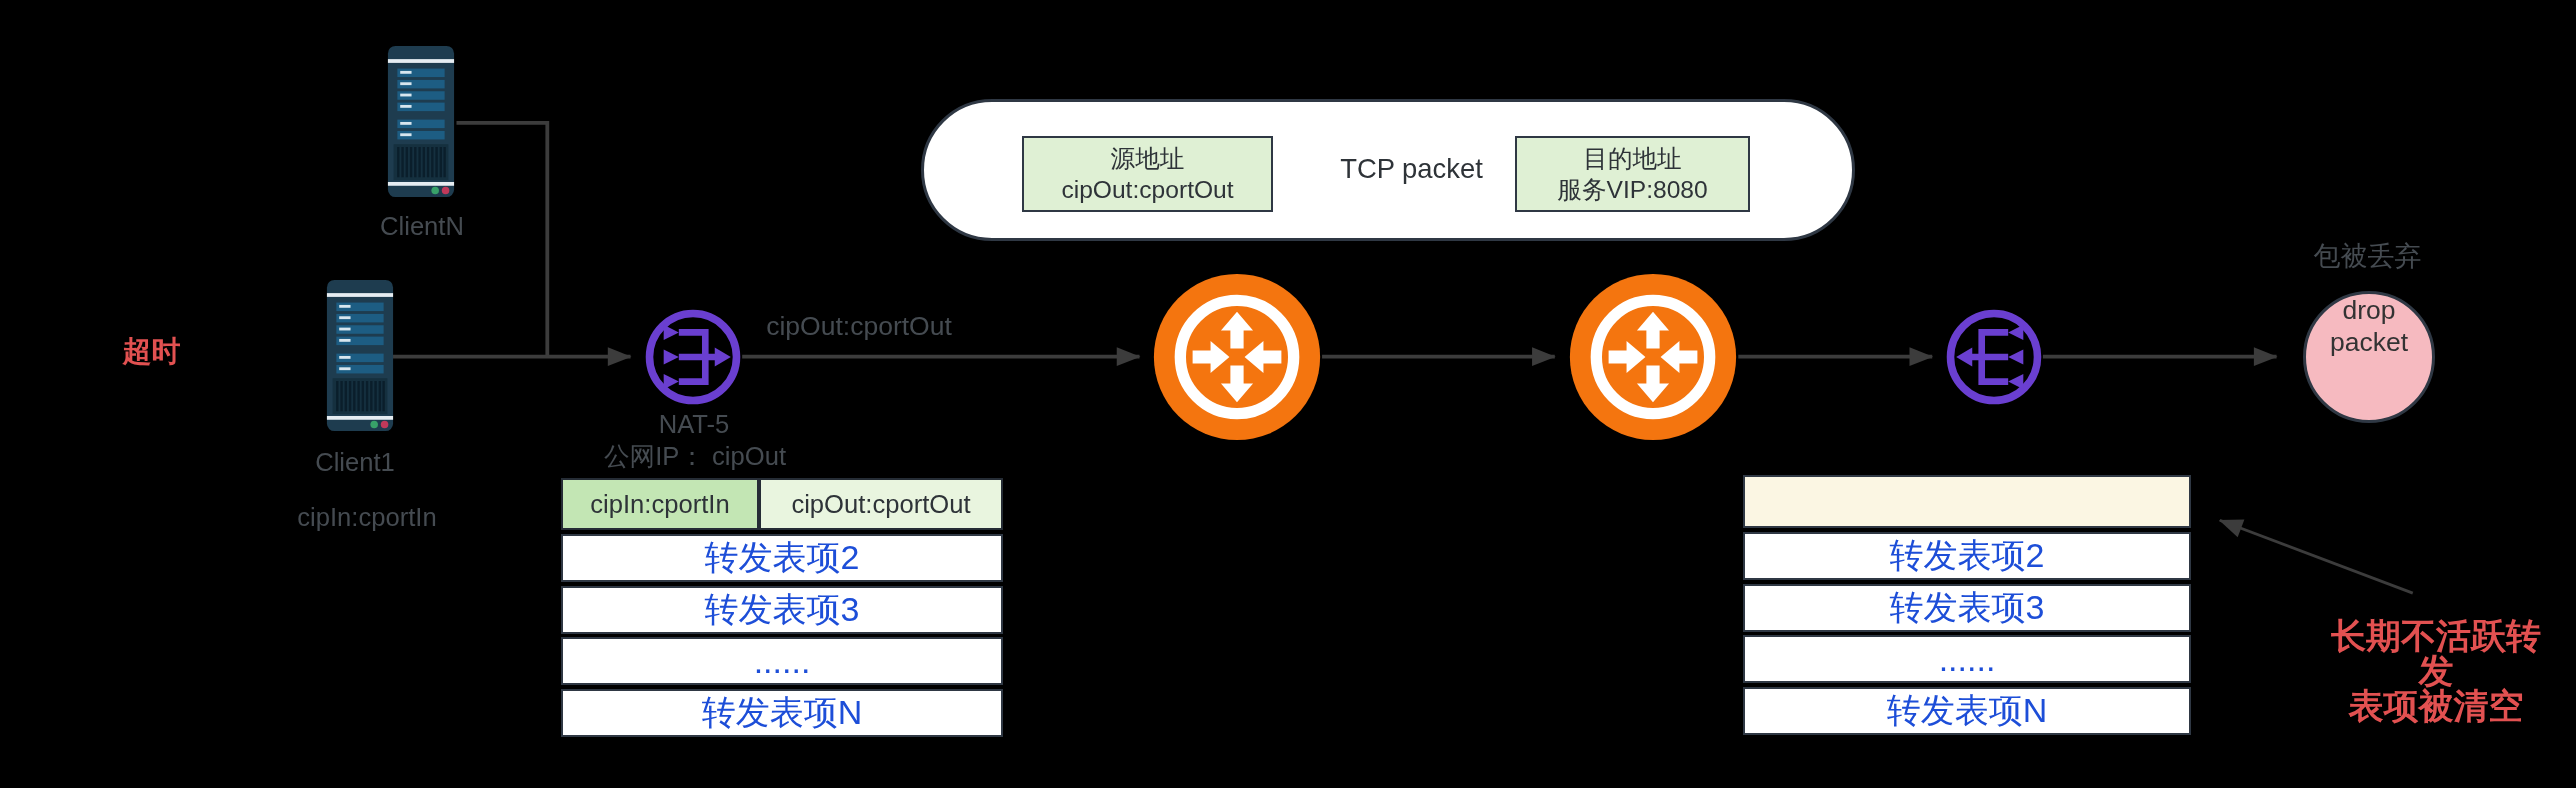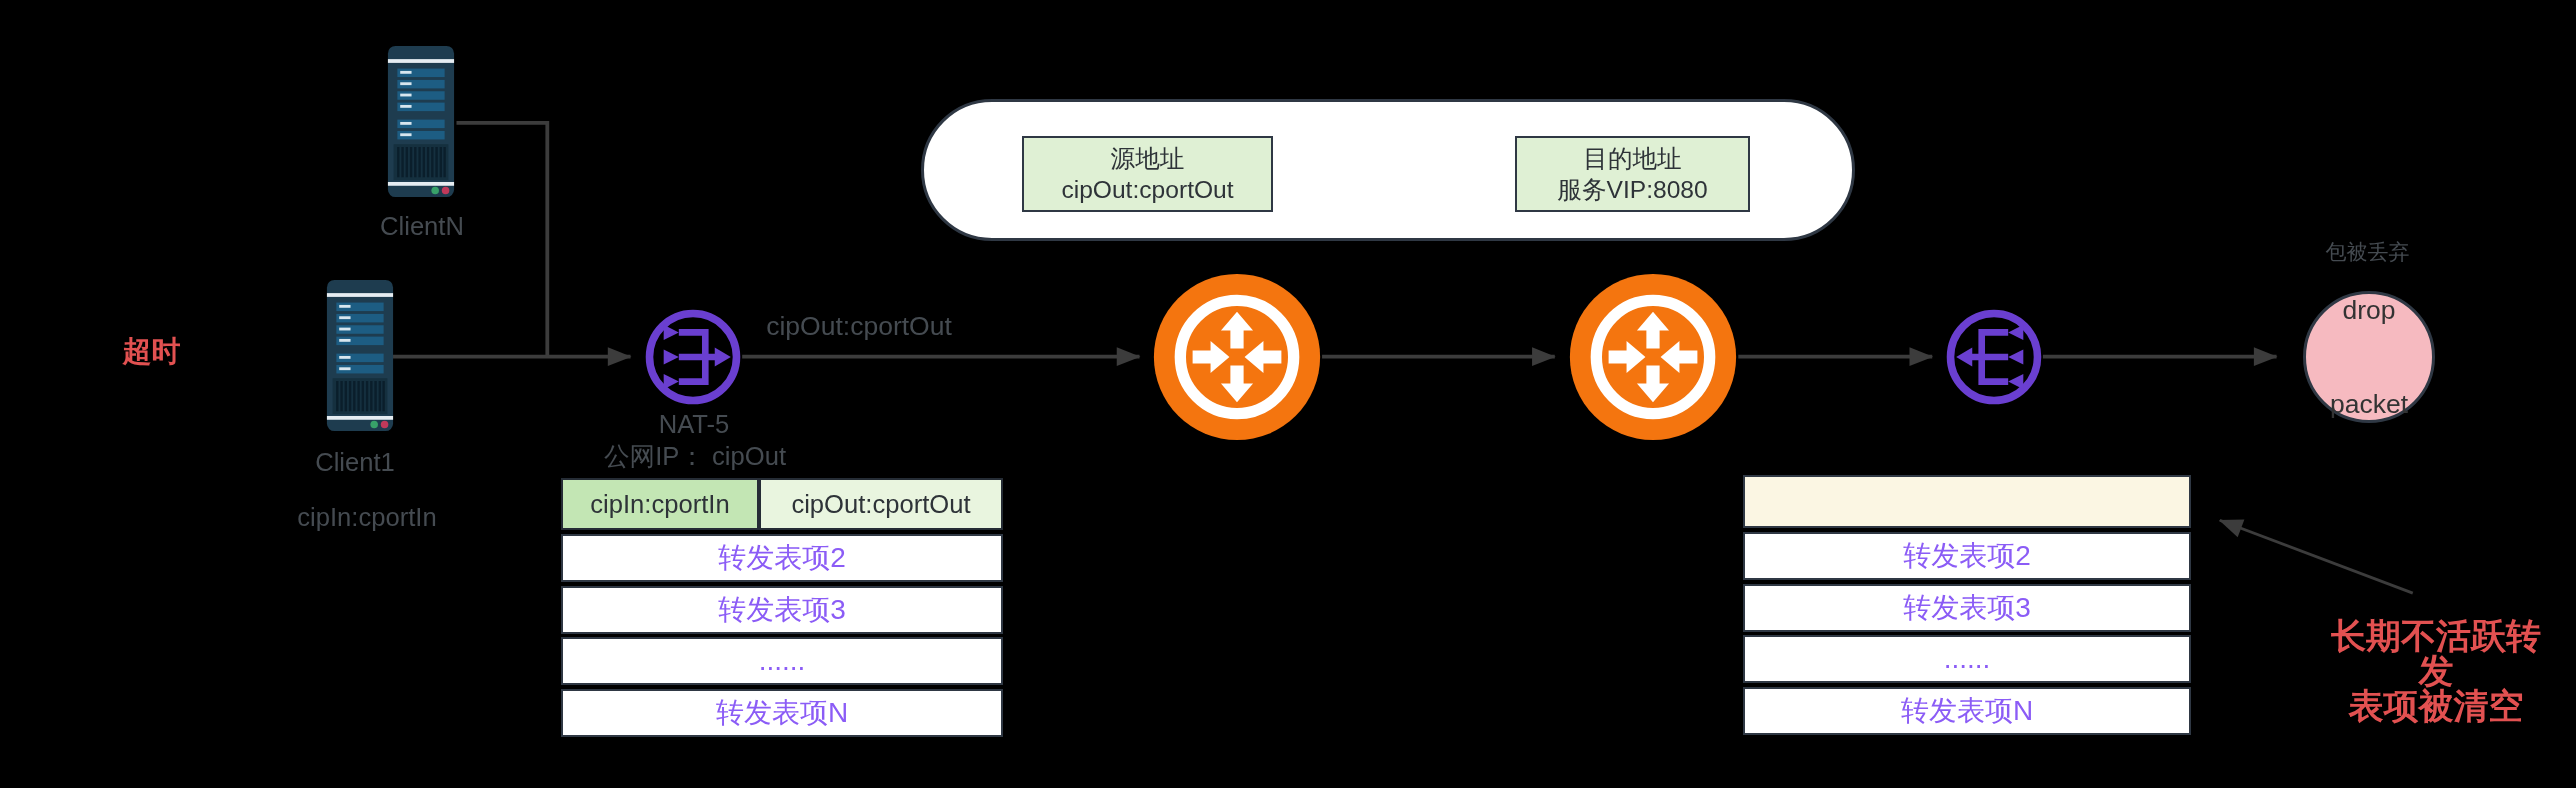--- a/index.html
+++ b/index.html
@@ -8,21 +8,21 @@
     background:#000000; overflow:hidden;
     font-family:"Liberation Sans","DejaVu Sans",sans-serif;
   }
   svg.wires { position:absolute; left:0; top:0; }
   .icon-abs { position:absolute; }
   .lbl { position:absolute; color:#454b51; text-align:center; white-space:nowrap; }
   .lbl-flow      { left:736px;  top:311px; width:246px; font-size:26.5px; }
   .lbl-nat1-name { left:628px;  top:410px; width:132px; font-size:25.6px; }
   .lbl-nat1-ip   { left:572px;  top:439px; width:246px; font-size:25.6px; }
   .lbl-nat2      { left:1867px; top:416px; width:284px; font-size:26.5px; }
-  .lbl-dropped   { left:2273px; top:238px; width:189px; font-size:21px; }
+  .lbl-dropped   { left:2273px; top:238px; width:189px; font-size:27px; }
   .lbl-clientN   { left:365px;  top:212px; width:114px; font-size:25.6px; }
   .lbl-client1   { left:298px;  top:448px; width:114px; font-size:25.6px; }
   .lbl-c1addr    { left:282px;  top:503px; width:170px; font-size:25.6px; }
   .red-note { position:absolute; color:#e25151; font-weight:700; text-align:center; }
   .red-left  { left:33px;   top:330px; width:237px; font-size:29px; line-height:43px; }
   .red-right { left:2320px; top:618px; width:232px; font-size:35px; line-height:35px; }
 
   .packet-pill {
     position:absolute; left:921px; top:99px; width:934px; height:142px;
     background:#ffffff; border:3.8px solid #2f3844; border-radius:74px; box-sizing:border-box;
@@ -46,29 +46,29 @@
   .fwd-table .hrow { display:flex; height:52px; }
   .fwd-table .hcell {
     box-sizing:border-box; border:2.8px solid #252c35; display:flex;
     align-items:center; justify-content:center; font-size:25.6px; color:#2e3338;
   }
   .hcell-in  { flex:0 0 198px; background:#c3e6b4; }
   .hcell-out { flex:1; background:#e9f5df; border-left:none; }
   .fwd-table .row {
     box-sizing:border-box; height:48px; margin-top:3.8px; background:#ffffff;
     border:2.8px solid #2f3844; display:flex; align-items:center; justify-content:center;
-    font-size:28px; color:#8b5cf6;
+    font-size:34px; color:#1d4ed8;
   }
   .fwd-table .row-cream { height:53px; margin-top:0; background:#fbf6e3; }
 
   .drop-circle {
     position:absolute; left:2303px; top:291px; width:132px; height:132px;
     background:#f6bac0; border:3.8px solid #2f3844; border-radius:50%; box-sizing:border-box;
-    display:flex; flex-direction:column; align-items:center; justify-content:space-between;
-    font-size:26.5px; line-height:32px; color:#333333;gap:12px;
+    display:flex; flex-direction:column; align-items:center; justify-content:flex-start;
+    font-size:26.5px; line-height:32px; color:#333333;
   }
 </style>
 </head>
 <body>
 
 <div class="canvas">
 
   <svg class="wires" width="2576" height="788" viewBox="0 0 2722 833">
     <defs>
       <marker id="ah" markerUnits="userSpaceOnUse" markerWidth="28" markerHeight="22" refX="25" refY="11" orient="auto">
@@ -182,20 +182,21 @@
       <path d="M40,29 H68 V81 H40" fill="none" stroke="#6a3fd0" stroke-width="7"></path>
       <path d="M40,55 H80" fill="none" stroke="#6a3fd0" stroke-width="7"></path>
     </g>
   </svg>
 
   <div class="packet-pill">
     <div class="addr-box addr-src">
       <div>源地址</div>
       <div>cipOut:cportOut</div>
     </div>
+    <div class="tcp-label">TCP packet</div>
     <div class="addr-box addr-dst">
       <div>目的地址</div>
       <div>服务VIP:8080</div>
     </div>
   </div>
 
   <div class="drop-circle">
     <div>drop</div>
     <div>packet</div>
   </div>

